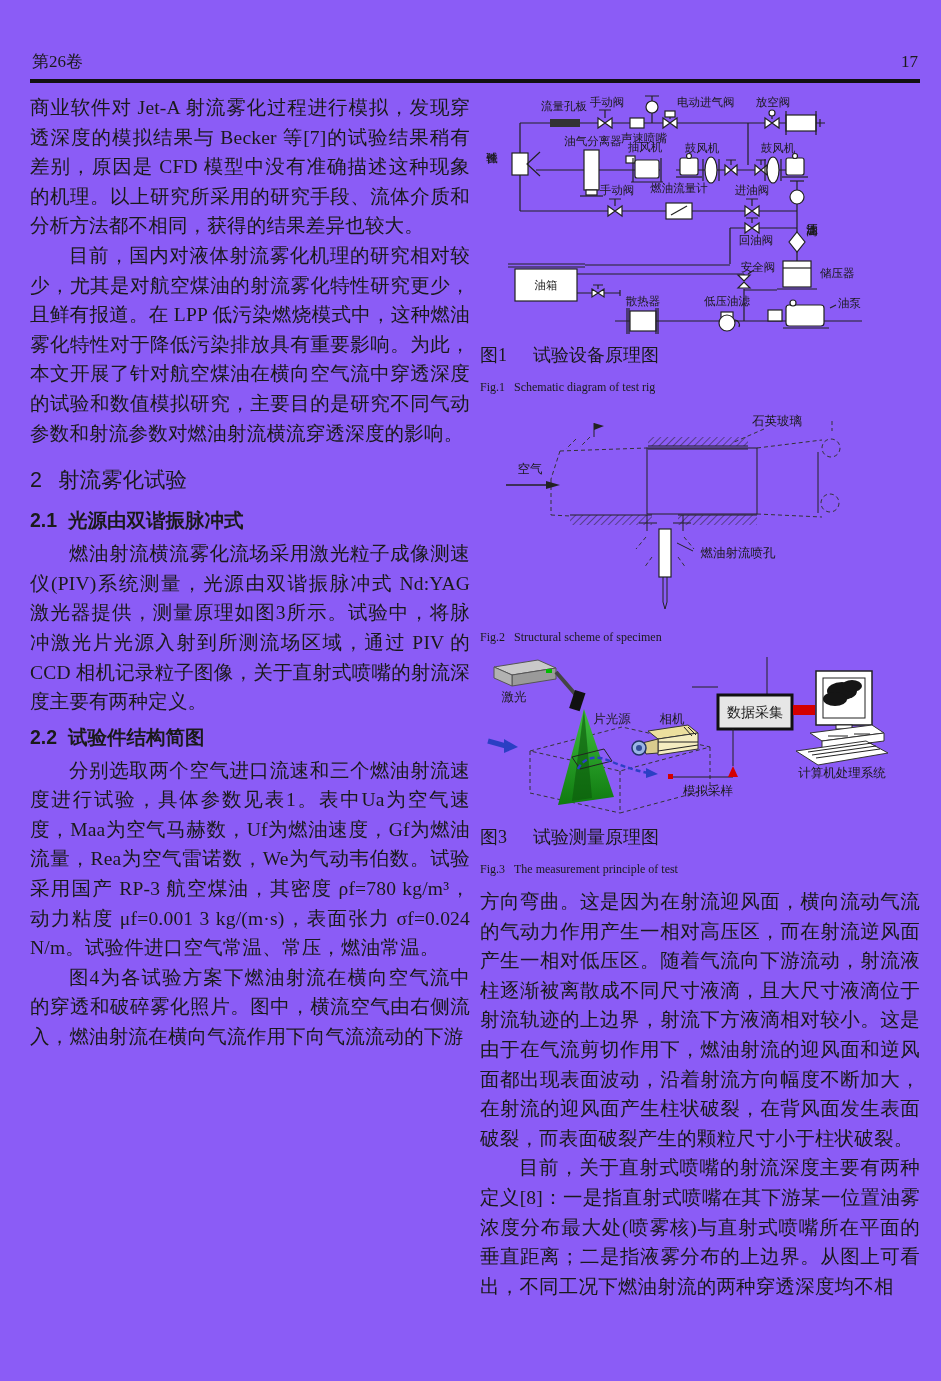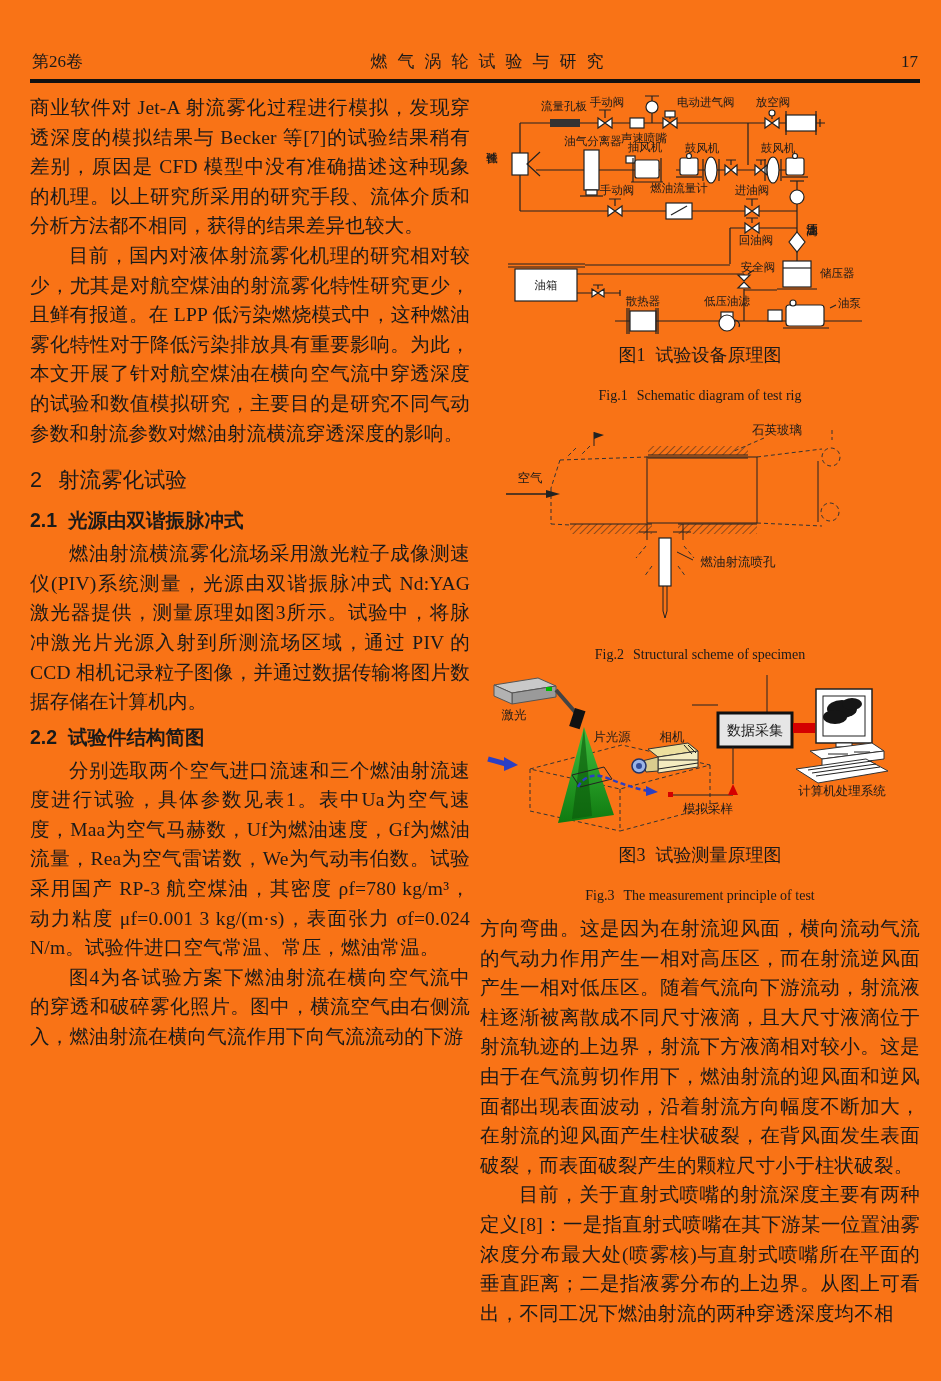--- a/index.html
+++ b/index.html
@@ -1,79 +1,78 @@
 <!DOCTYPE html>
 <html><head>
 <meta charset="utf-8">
 <style>
   * { margin:0; padding:0; box-sizing:border-box; }
   html,body { background:#e8e8e8; }
   .page {
     position:relative; width:941px; height:1381px; margin:0 auto;
-    background:#f97316; color:#1a1a1a;
+    background:#8b5cf6; color:#1a1a1a;
     font-family:"Liberation Serif","DejaVu Serif",serif;
     padding:50px 21px 30px 30px;
     overflow:hidden;
   }
   .header { display:flex; justify-content:space-between; align-items:baseline;
     font-size:17px; padding:0 2px 6px 2px; }
   .header .journal { letter-spacing:10px; }
   .rule { height:4px; border-top:2.2px solid #111; border-bottom:2px solid #111; margin-bottom:10px; }
   .columns { display:flex; gap:10px; margin-top:2px; }
   .col { width:440px; }
   p.body { font-size:19.5px; line-height:29.6px; text-align:justify; letter-spacing:0.2px; }
   p.indent { text-indent:2em; }
   h2.sec { font-size:21.5px; font-weight:normal; margin:17px 0 13px 0;
     font-family:"Liberation Sans","DejaVu Sans",sans-serif; }
   h2.sec .num { margin-right:16px; }
   h3.sub { font-size:19.5px; font-weight:bold; margin:7px 0 5px 0;
     font-family:"Liberation Sans","DejaVu Sans",sans-serif; }
   h3.sub .num { margin-right:11px; }
-  .fig { text-align:center; margin-bottom:10px; }
+  .fig { text-align:left; margin-bottom:10px; }
   .fig svg { display:block; margin:0 auto; }
   .cap-zh { font-size:18px; margin-top:2px; }
-  .cap-en { font-size:14px; margin-top:21px; margin-bottom:6px; }
-  .cap-num { margin-right:10px; }
+  .cap-en { font-size:12px; margin-top:13px; margin-bottom:6px; }
+  .cap-num { margin-right:26px; }
   .cap-num-en { margin-right:9px; }
   svg text { font-family:"Liberation Serif","DejaVu Serif",serif; fill:#1a1a1a; }
   svg .lbl { font-size:11.5px; }
   svg .lbl2 { font-size:12.5px; }
   svg .big { font-size:14px; }
   svg .vtext { writing-mode:vertical-rl; text-orientation:upright; }
   svg .ln { stroke:#222; stroke-width:1.2; fill:none; }
   svg .thin { stroke:#222; stroke-width:1; fill:none; }
   svg .wfill { fill:#fff; stroke:#222; stroke-width:1.2; }
   svg .dash { stroke:#333; stroke-width:1; fill:none; stroke-dasharray:4 3; }
 </style>
 </head>
 <body>
 
 <div class="page">
 
   <div class="header">
     <span>第26卷</span>
-    <span class="journal">燃气涡轮试验与研究</span>
     <span>17</span>
   </div>
   <div class="rule"></div>
 
   <div class="columns">
 
     <div class="col">
       <p class="body">商业软件对 Jet-A 射流雾化过程进行模拟，发现穿透深度的模拟结果与 Becker 等[7]的试验结果稍有差别，原因是 CFD 模型中没有准确描述这种现象的机理。以上研究所采用的研究手段、流体介质和分析方法都不相同，获得的结果差异也较大。</p>
       <p class="body indent">目前，国内对液体射流雾化机理的研究相对较少，尤其是对航空煤油的射流雾化特性研究更少，且鲜有报道。在 LPP 低污染燃烧模式中，这种燃油雾化特性对于降低污染排放具有重要影响。为此，本文开展了针对航空煤油在横向空气流中穿透深度的试验和数值模拟研究，主要目的是研究不同气动参数和射流参数对燃油射流横流穿透深度的影响。</p>
 
       <h2 class="sec">
         <span class="num">2</span><span>射流雾化试验</span>
       </h2>
       <h3 class="sub">
         <span class="num">2.1</span><span>光源由双谐振脉冲式</span>
       </h3>
 
-      <p class="body indent">燃油射流横流雾化流场采用激光粒子成像测速仪(PIV)系统测量，光源由双谐振脉冲式 Nd:YAG 激光器提供，测量原理如图3所示。试验中，将脉冲激光片光源入射到所测流场区域，通过 PIV 的 CCD 相机记录粒子图像，并通过数据传输将图片数据存储在计算机内。</p>
+      <p class="body indent">燃油射流横流雾化流场采用激光粒子成像测速仪(PIV)系统测量，光源由双谐振脉冲式 Nd:YAG 激光器提供，测量原理如图3所示。试验中，将脉冲激光片光源入射到所测流场区域，通过 PIV 的 CCD 相机记录粒子图像，关于直射式喷嘴的射流深度主要有两种定义。</p>
 
       <h3 class="sub">
         <span class="num">2.2</span><span>试验件结构简图</span>
       </h3>
 
       <p class="body indent">分别选取两个空气进口流速和三个燃油射流速度进行试验，具体参数见表1。表中Ua为空气速度，Maa为空气马赫数，Uf为燃油速度，Gf为燃油流量，Rea为空气雷诺数，We为气动韦伯数。试验采用国产 RP-3 航空煤油，其密度 ρf=780 kg/m³，动力粘度 μf=0.001 3 kg/(m·s)，表面张力 σf=0.024 N/m。试验件进口空气常温、常压，燃油常温。</p>
       <p class="body indent">图4为各试验方案下燃油射流在横向空气流中的穿透和破碎雾化照片。图中，横流空气由右侧流入，燃油射流在横向气流作用下向气流流动的下游</p>
     </div>
 
     <div class="col">

